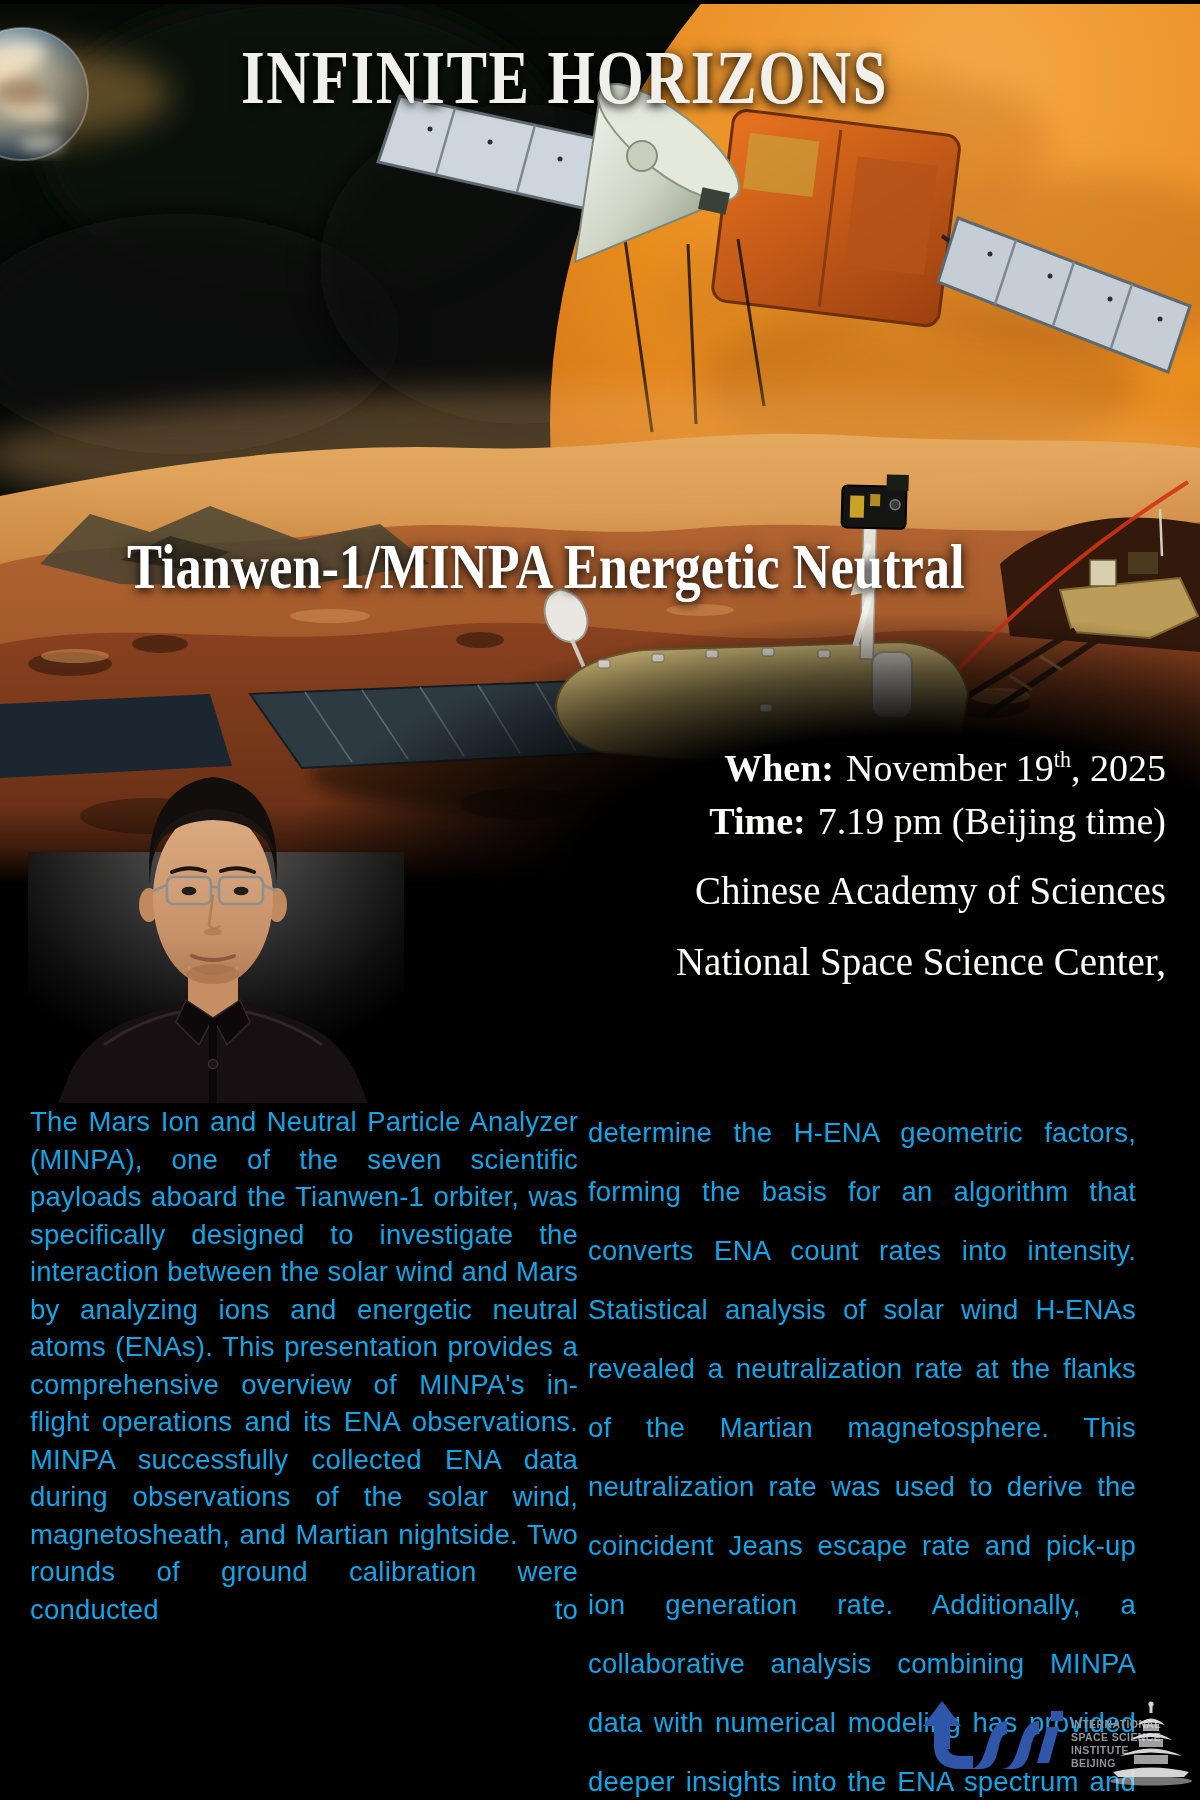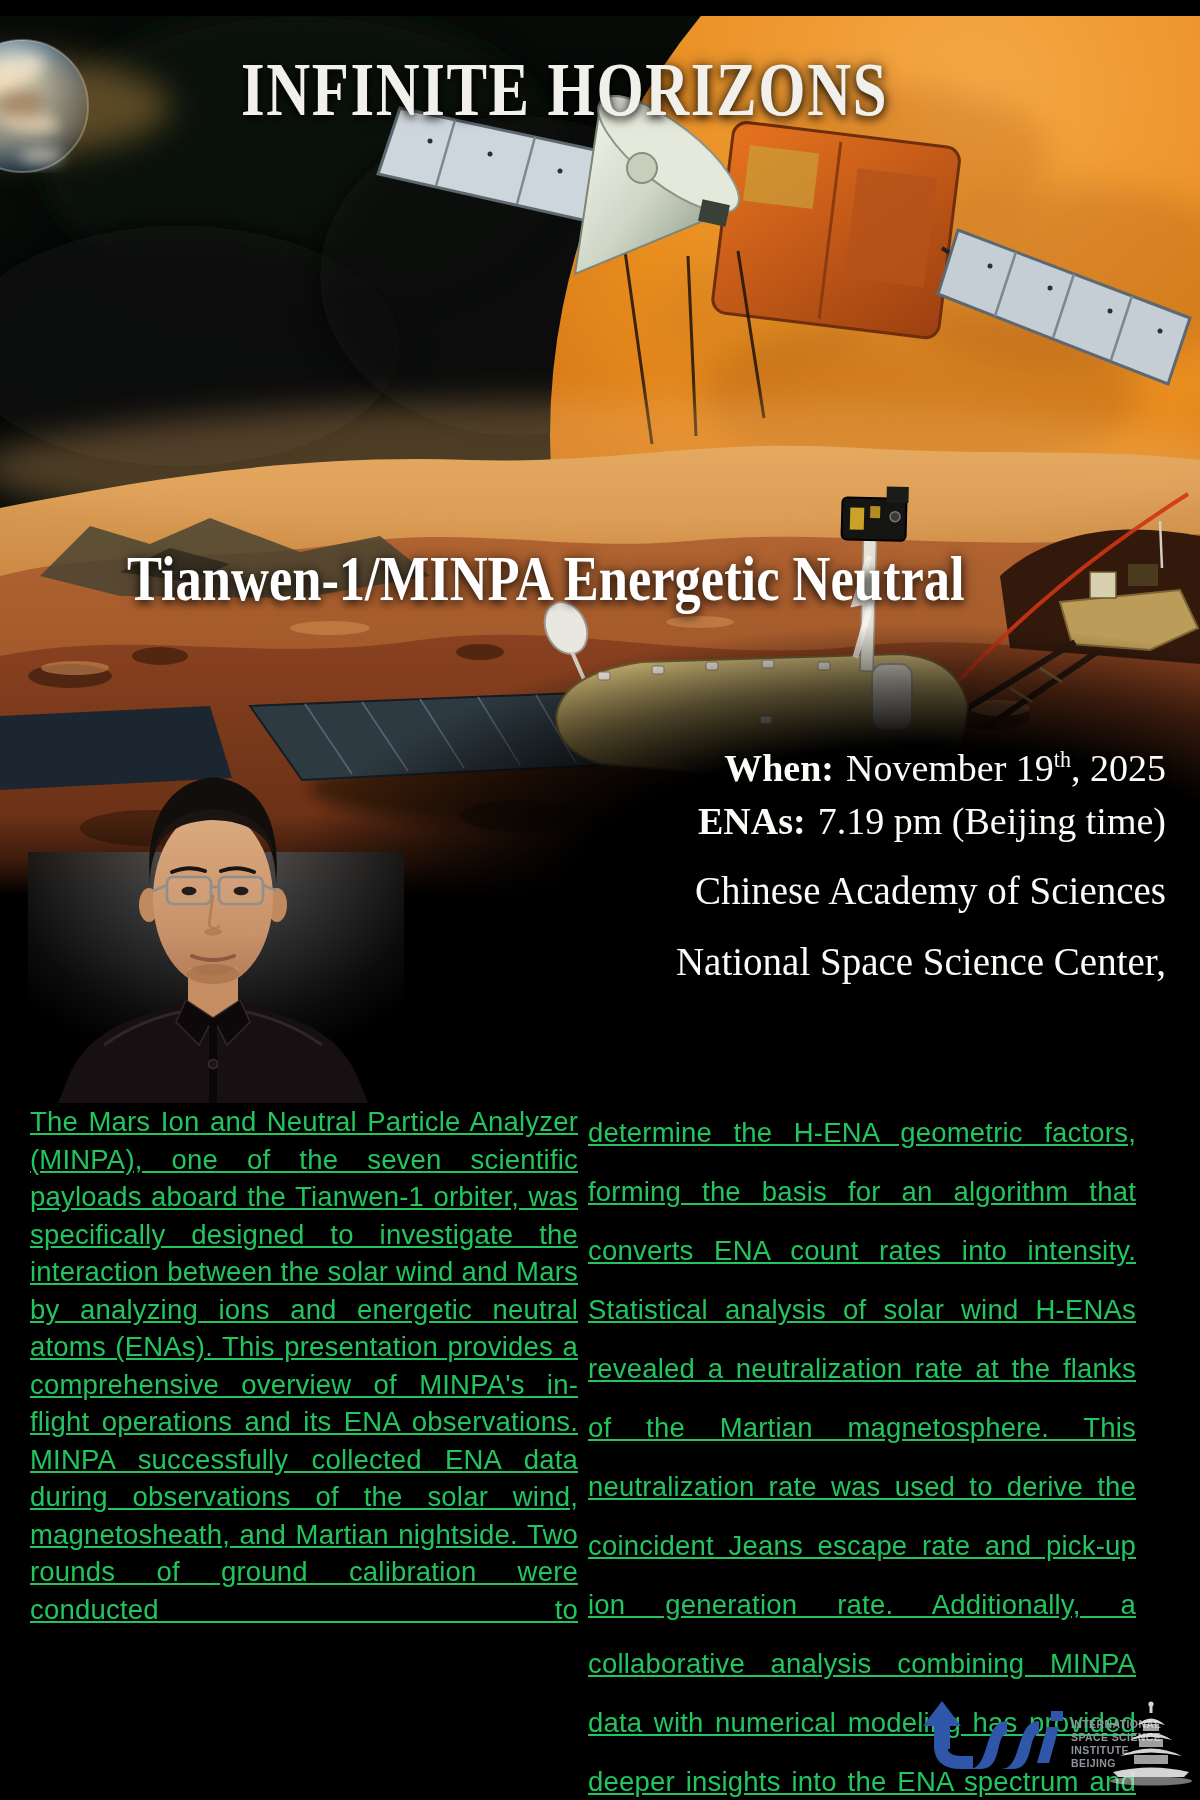--- a/index.html
+++ b/index.html
@@ -1,20 +1,20 @@
 <!DOCTYPE html>
 <html><head>
 <meta charset="utf-8">
 <style>
   html,body{margin:0;padding:0;background:#000;}
   .poster{
     position:relative;width:1200px;height:1800px;background:#000;overflow:hidden;
     font-family:"Liberation Serif","DejaVu Serif",serif;
   }
-  .hero{position:absolute;left:0;top:16px;width:1200px;height:880px;font-family:Liberation Serif, serif;}
+  .hero{position:absolute;left:0;top:4px;width:1200px;height:880px;font-family:Liberation Serif, serif;}
   .series-title{
     position:absolute;left:0;top:30px;width:1128px;text-align:center;
     color:#f2f0ea;font-weight:bold;font-size:76px;letter-spacing:2px;
     text-shadow:0 3px 10px rgba(0,0,0,.85),0 0 18px rgba(0,0,0,.6);
     z-index:6;
   }
   .series-title .squeeze{display:inline-block;transform:scaleX(.8);transform-origin:50% 0;white-space:nowrap;}
   .talk-title{
     position:absolute;left:0;top:534px;width:1056px;text-align:right;
     color:#ffffff;font-weight:bold;font-size:64px;line-height:57px;
@@ -31,23 +31,23 @@
   .details .aff{line-height:57px;margin-top:14px;font-size:39px;}
   .details .lbl{font-weight:bold;margin-right:12px;}
   .details sup{font-size:58%;vertical-align:super;line-height:0;}
   .photo-backdrop{
     position:absolute;left:28px;top:852px;width:376px;height:252px;z-index:3;
     background:
       radial-gradient(ellipse 70% 85% at 50% 0%, rgba(92,92,92,.95) 0%, rgba(58,58,58,.9) 38%, rgba(14,14,14,.9) 80%, rgba(0,0,0,1) 100%);
   }
   .person{position:absolute;left:50px;top:733px;width:350px;height:370px;z-index:4;}
   .abstract-col{
-    position:absolute;top:1103px;width:548px;color:#22c55e;z-index:5;
+    position:absolute;top:1103px;width:548px;color:#0ea5e9;z-index:5;
     font-family:"Liberation Sans","DejaVu Sans",sans-serif;
-    font-size:27.5px;text-align:justify;letter-spacing:.2px;text-decoration:underline;
+    font-size:27.5px;text-align:justify;letter-spacing:.2px;
   }
   .col-left{left:30px;line-height:37.5px;text-align-last:justify;}
   .col-right{left:588px;line-height:59px;}
   .footer-logo{position:absolute;left:915px;top:1697px;width:280px;height:100px;z-index:6;}
   .logo-text{font-family:"Liberation Sans","DejaVu Sans",sans-serif;font-weight:bold;}
 </style>
 </head>
 <body>
 
 <div class="poster">
@@ -282,21 +282,21 @@
     <div class="talk-title">
       <div><span class="squeeze">Tianwen-1/MINPA Energetic Neutral</span></div>
     </div>
   </div>
 
   <div class="details">
     <div class="d-line">
       <span class="lbl">When:</span><span>November 19</span><sup>th</sup><span>, 2025</span>
     </div>
     <div class="d-line">
-      <span class="lbl">ENAs:</span><span>7.19 pm (Beijing time)</span>
+      <span class="lbl">Time:</span><span>7.19 pm (Beijing time)</span>
     </div>
     <div class="d-line aff">Chinese Academy of Sciences</div>
     <div class="d-line aff">National Space Science Center,</div>
   </div>
 
   <div class="photo-backdrop"></div>
   <svg class="person" viewBox="0 0 350 370">
     <defs>
       <linearGradient id="skinGrad" x1="0" y1="0" x2="0" y2="1">
         <stop offset="0%" stop-color="#dcab80"></stop>

